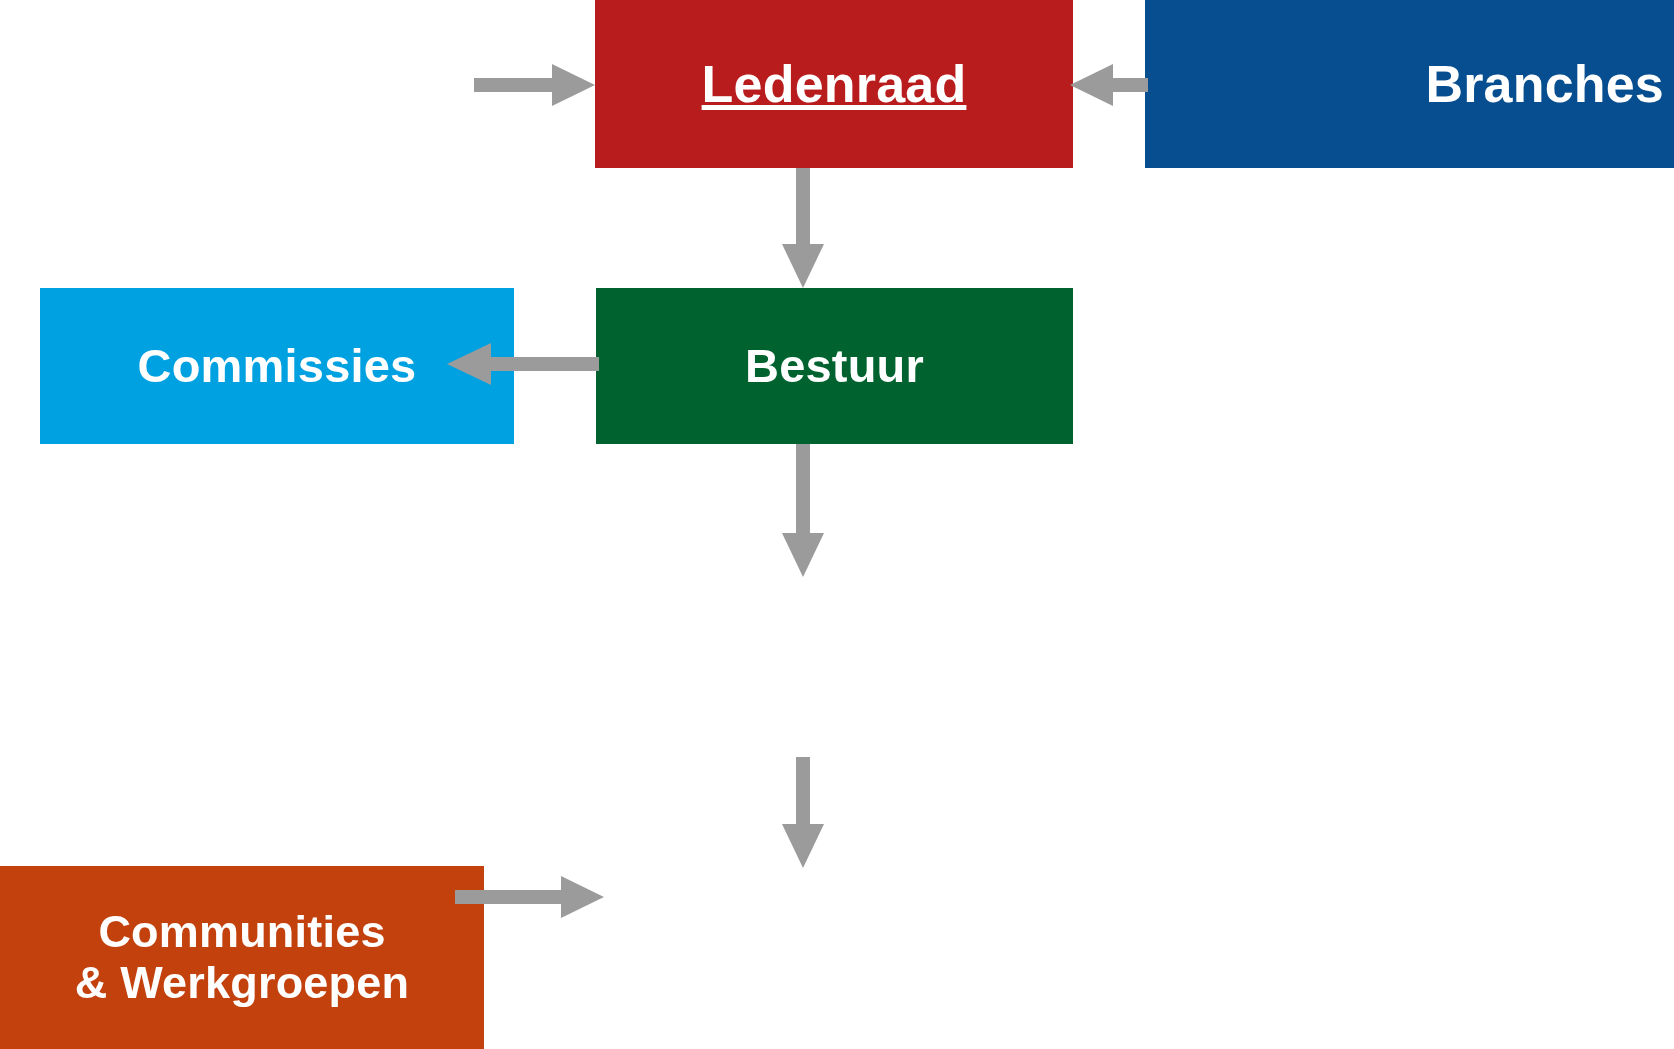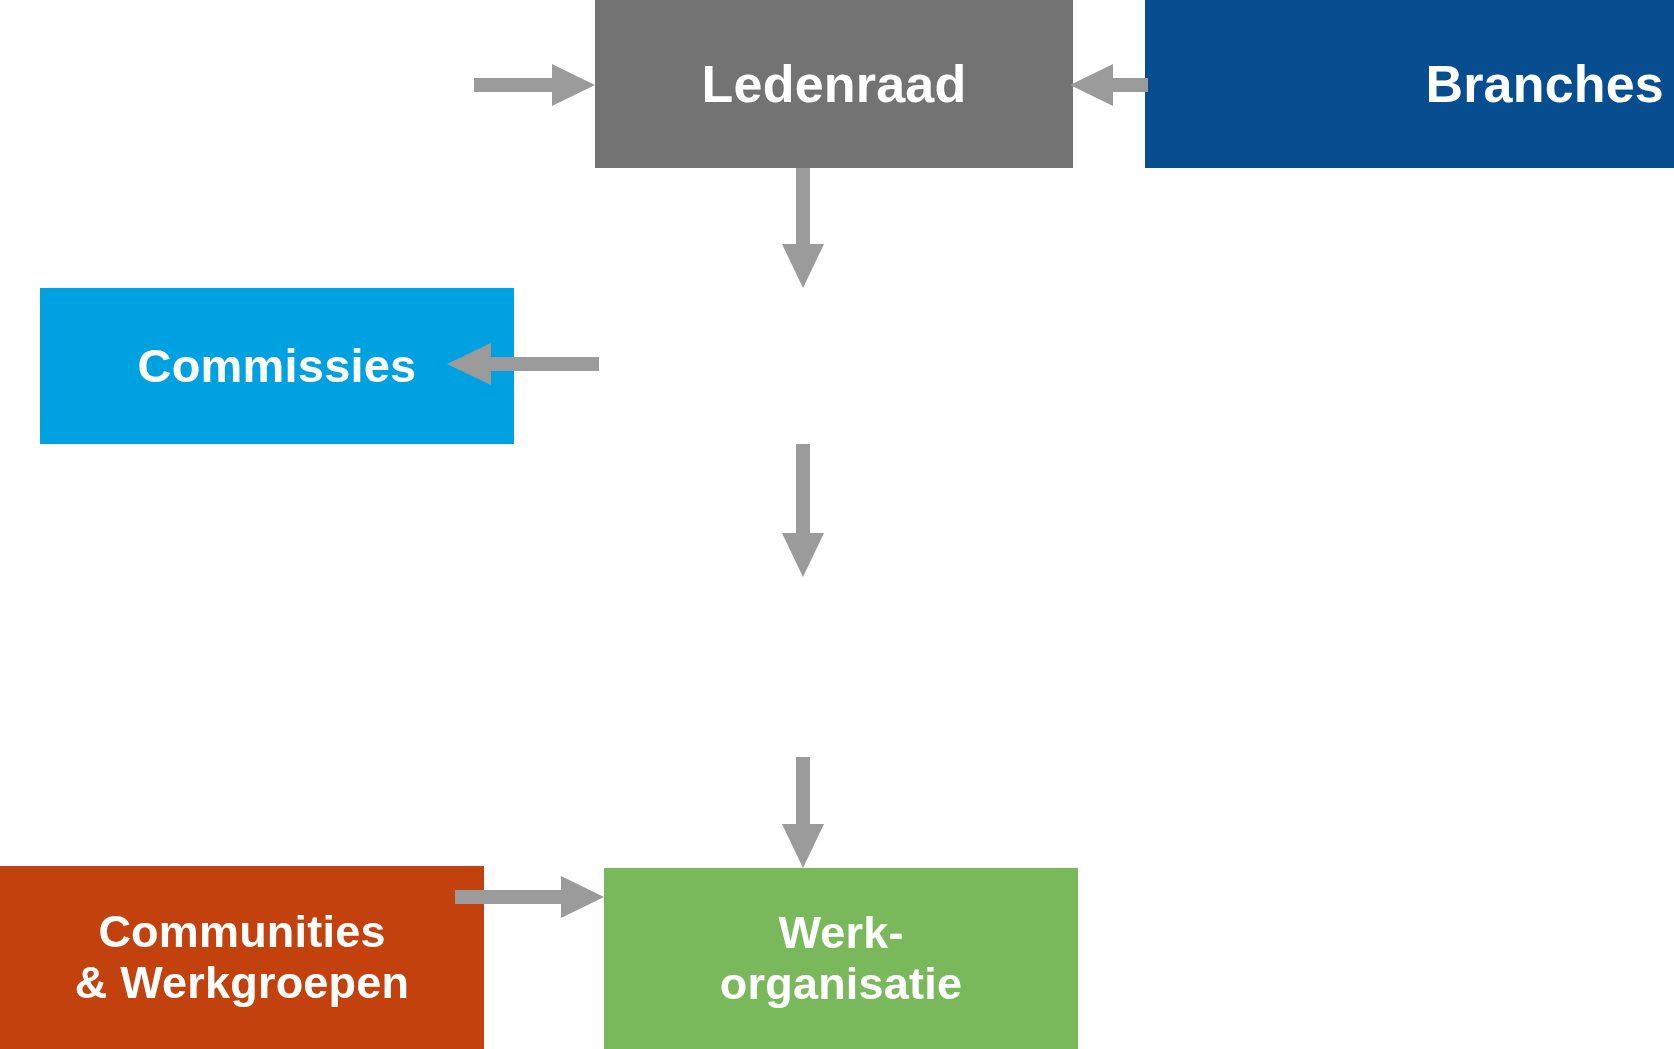--- a/index.html
+++ b/index.html
@@ -52,43 +52,42 @@
     position: absolute;
   }
   .arrow svg { display: block; overflow: visible; }
 </style>
 </head>
 <body>
 
 <div id="chart" style="background-color: rgb(255, 255, 255);">
 
 
-  <div class="node" id="node-ledenraad" style="background-color: #737373;">
+  <div class="node" id="node-ledenraad" style="background-color: #b91c1c; text-decoration: underline;">
     <span class="label">Ledenraad</span>
   </div>
 
   <div class="node" id="node-branches" style="background-color: rgb(6, 78, 143); justify-content: flex-end;">
     <span class="label">Branches</span>
   </div>
 
   <div class="node" id="node-commissies" style="background-color: rgb(0, 161, 224);">
     <span class="label">Commissies</span>
   </div>
 
+  <div class="node" id="node-bestuur" style="background-color: rgb(0, 99, 47);">
+    <span class="label">Bestuur</span>
+  </div>
 
 
   <div class="node" id="node-communities" style="background-color: #c2410c;">
     <span class="label">Communities
 &amp; Werkgroepen</span>
   </div>
 
-  <div class="node" id="node-werkorg" style="background-color: rgb(121, 185, 91);">
-    <span class="label">Werk-
-organisatie</span>
-  </div>
 
   <div class="arrow" id="arrow-regios-ledenraad" style="left:474px; top:64px; width:124px; height:42px;">
     <svg width="124" height="42" viewBox="0 0 124 42">
       <path d="M0,14 L78,14 L78,0 L121,21 L78,42 L78,28 L0,28 Z" fill="#9b9b9b"></path>
     </svg>
   </div>
 
   <div class="arrow" id="arrow-branches-ledenraad" style="left:1070px; top:64px; width:78px; height:42px;">
     <svg width="78" height="42" viewBox="0 0 78 42">
       <path d="M78,14 L43,14 L43,0 L0,21 L43,42 L43,28 L78,28 Z" fill="#9b9b9b"></path>

